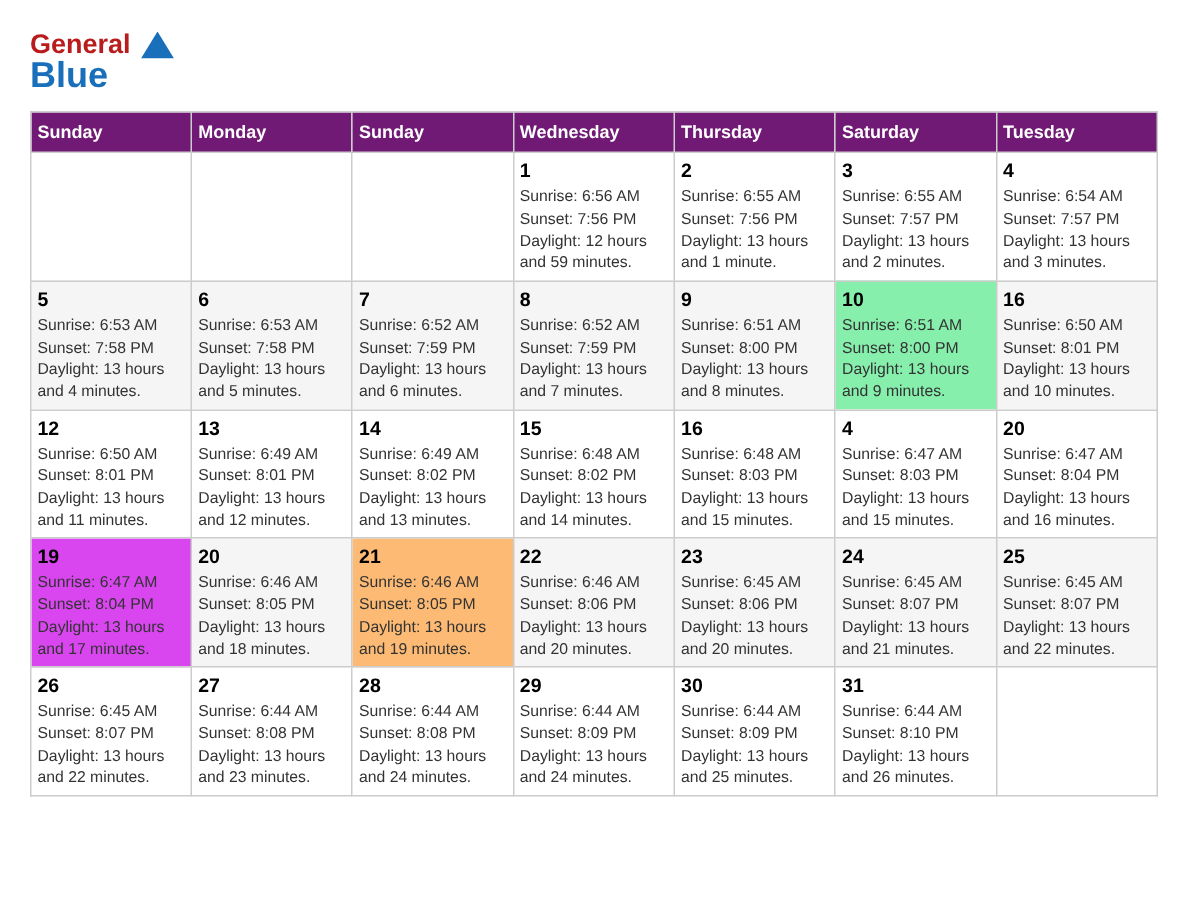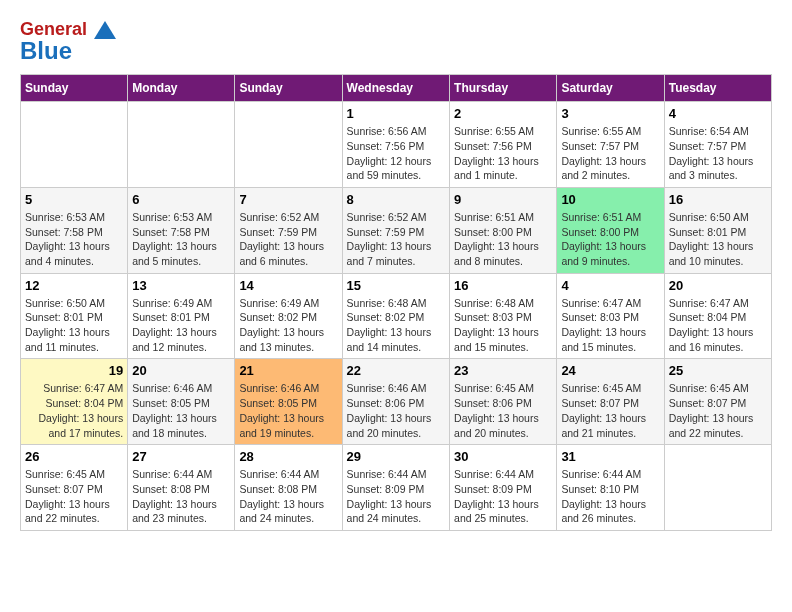--- a/index.html
+++ b/index.html
@@ -218,21 +218,21 @@
           </div>
         </td>
         <td>
           <div class="day-number">20</div>
           <div class="day-info">
             Sunrise: 6:47 AM<br>Sunset: 8:04 PM<br>Daylight: 13 hours and 16 minutes.
           </div>
         </td>
       </tr>
       <tr>
-        <td style="background: #fef9c3; text-align: right;">
+        <td style="background: #d946ef;">
           <div class="day-number">19</div>
           <div class="day-info">
             Sunrise: 6:47 AM<br>Sunset: 8:04 PM<br>Daylight: 13 hours and 17 minutes.
           </div>
         </td>
         <td style="background: rgb(245, 245, 245);">
           <div class="day-number">20</div>
           <div class="day-info">
             Sunrise: 6:46 AM<br>Sunset: 8:05 PM<br>Daylight: 13 hours and 18 minutes.
           </div>

